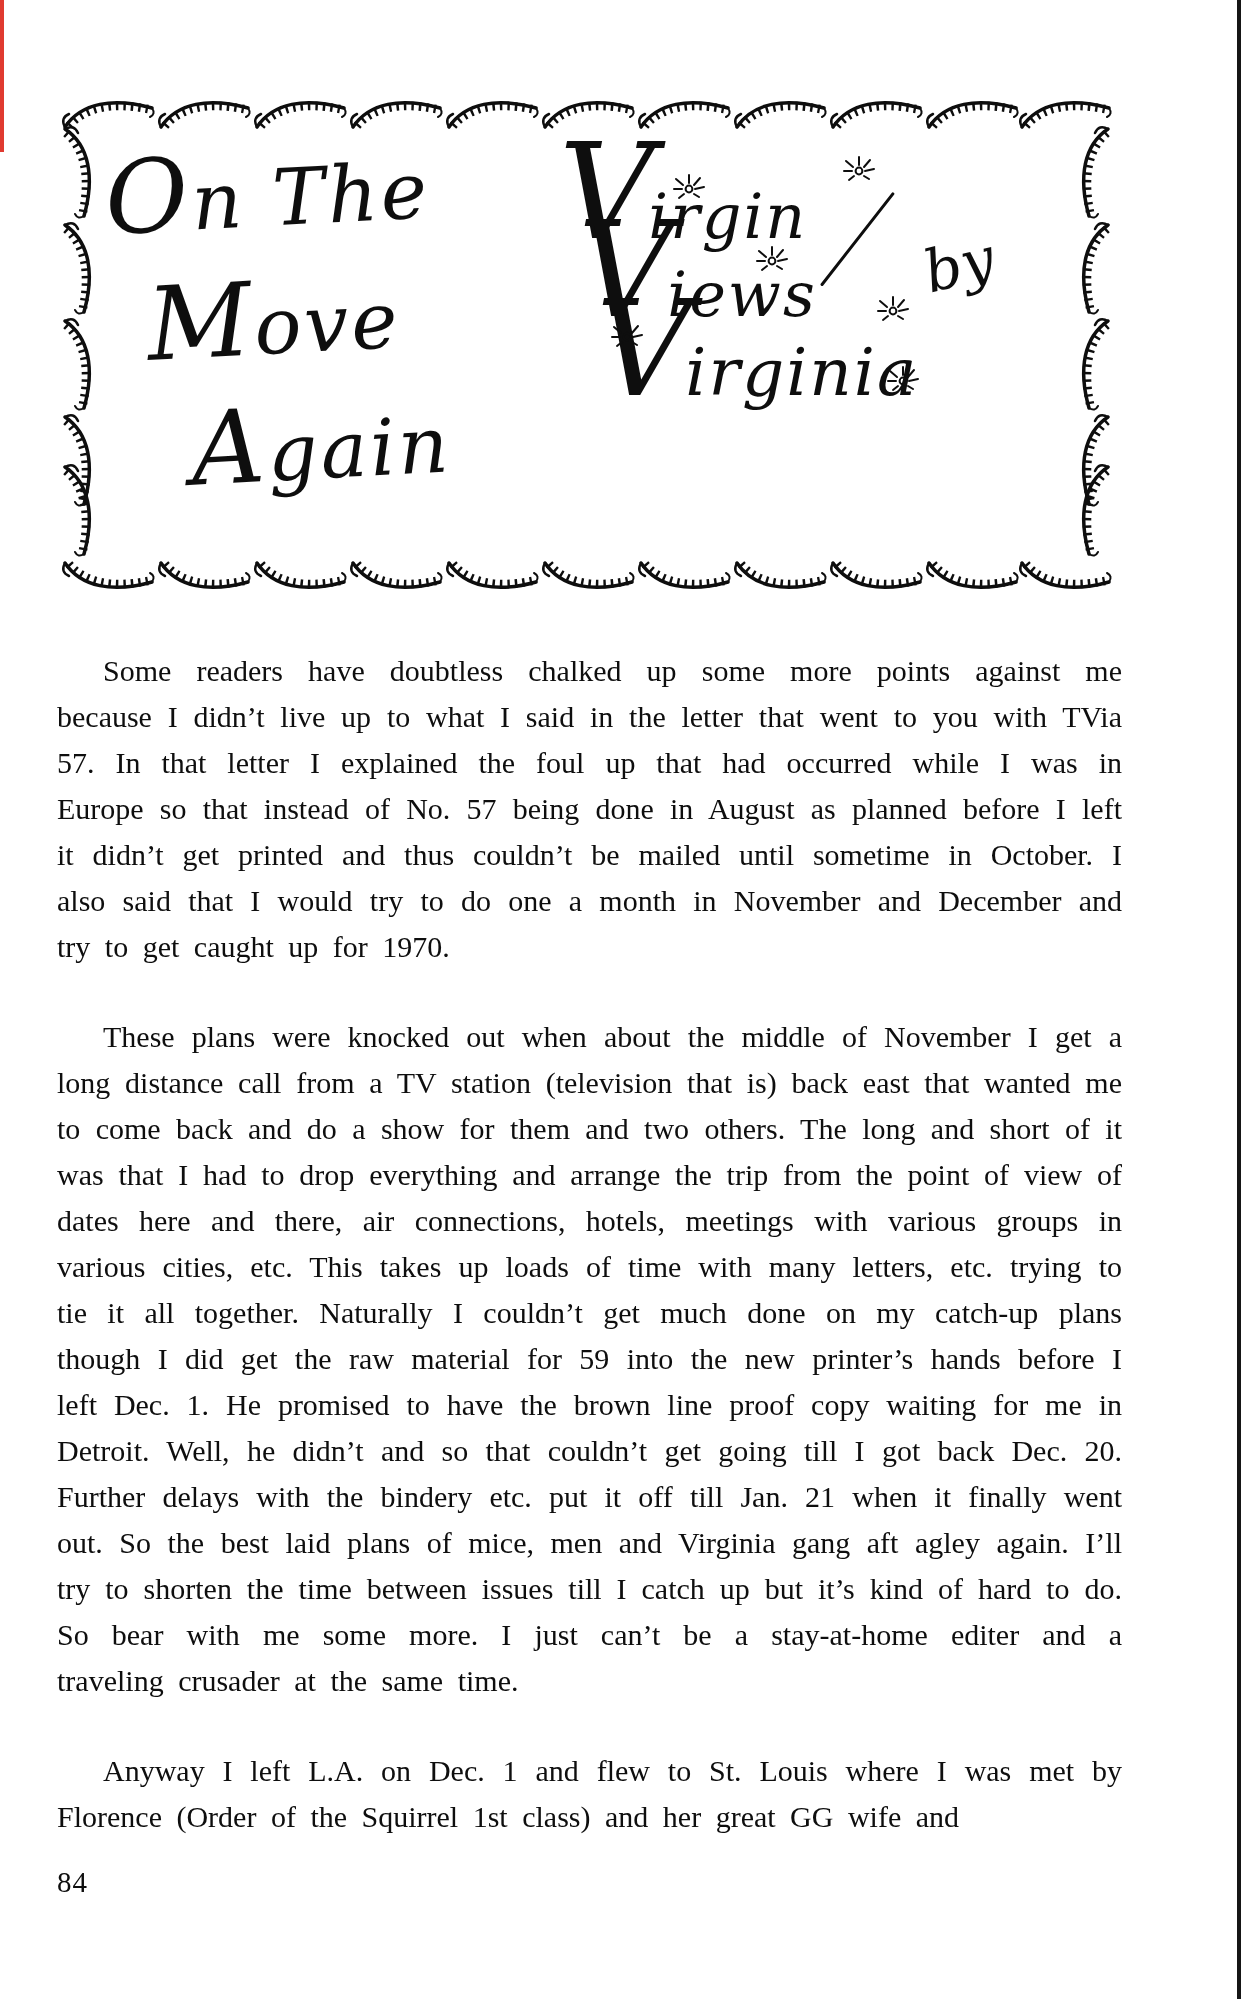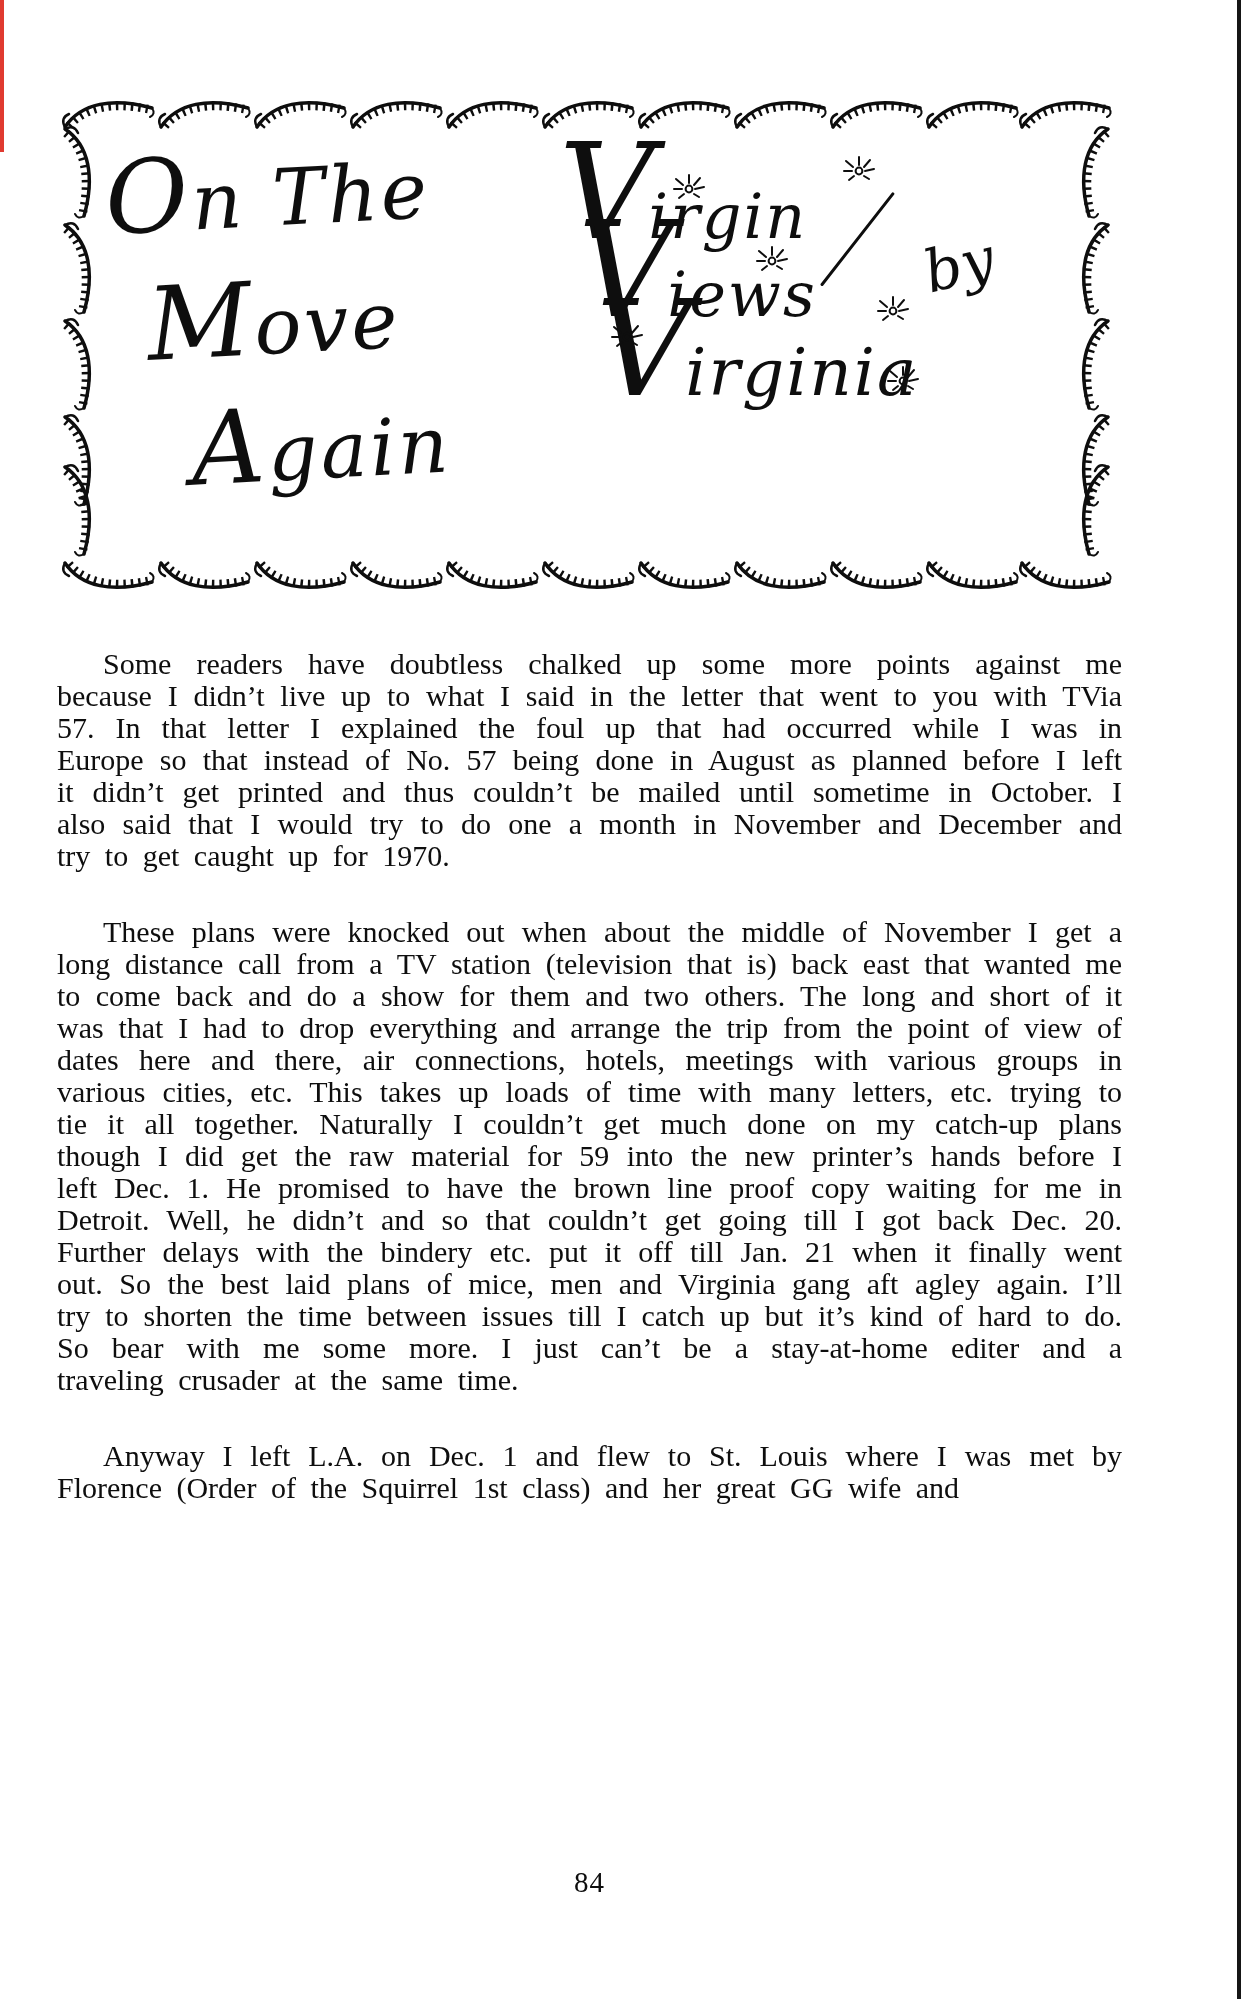--- a/index.html
+++ b/index.html
@@ -75,30 +75,30 @@
   .sp1{left:168px;top:-2px;}
   .sp2{left:338px;top:-20px;}
   .sp3{left:251px;top:70px;}
   .sp4{left:106px;top:146px;}
   .sp5{left:372px;top:120px;}
   .sp6{left:382px;top:190px;}
 
   
   .body-text{
     position:absolute;left:57px;top:648px;width:1065px;
-    font-size:30px;line-height:32px;
+    font-size:30px;line-height:46px;
     text-align:justify;
     word-spacing:7px;
   }
   .body-text p{margin:0 0 44px 0;text-indent:46px;}
   .body-text p:last-child{margin-bottom:0;}
 
   .page-number{
     position:absolute;left:57px;top:1866px;width:1065px;
-    text-align:center;font-size:29px;letter-spacing:1px;
+    text-align:left;font-size:29px;letter-spacing:1px;
   }
 </style>
 </head>
 <body>
 
 <svg width="0" height="0" style="position:absolute" aria-hidden="true">
   <defs>
     <g id="plume" stroke="#0e0e0e" fill="none">
       <path d="M5,32 C21,8 53,2 92,13" stroke-width="3.5" stroke-linecap="round"></path>
       <path d="M9,31 C25,12 53,7 88,14" stroke-width="8.5" stroke-dasharray="2.5 5"></path>

